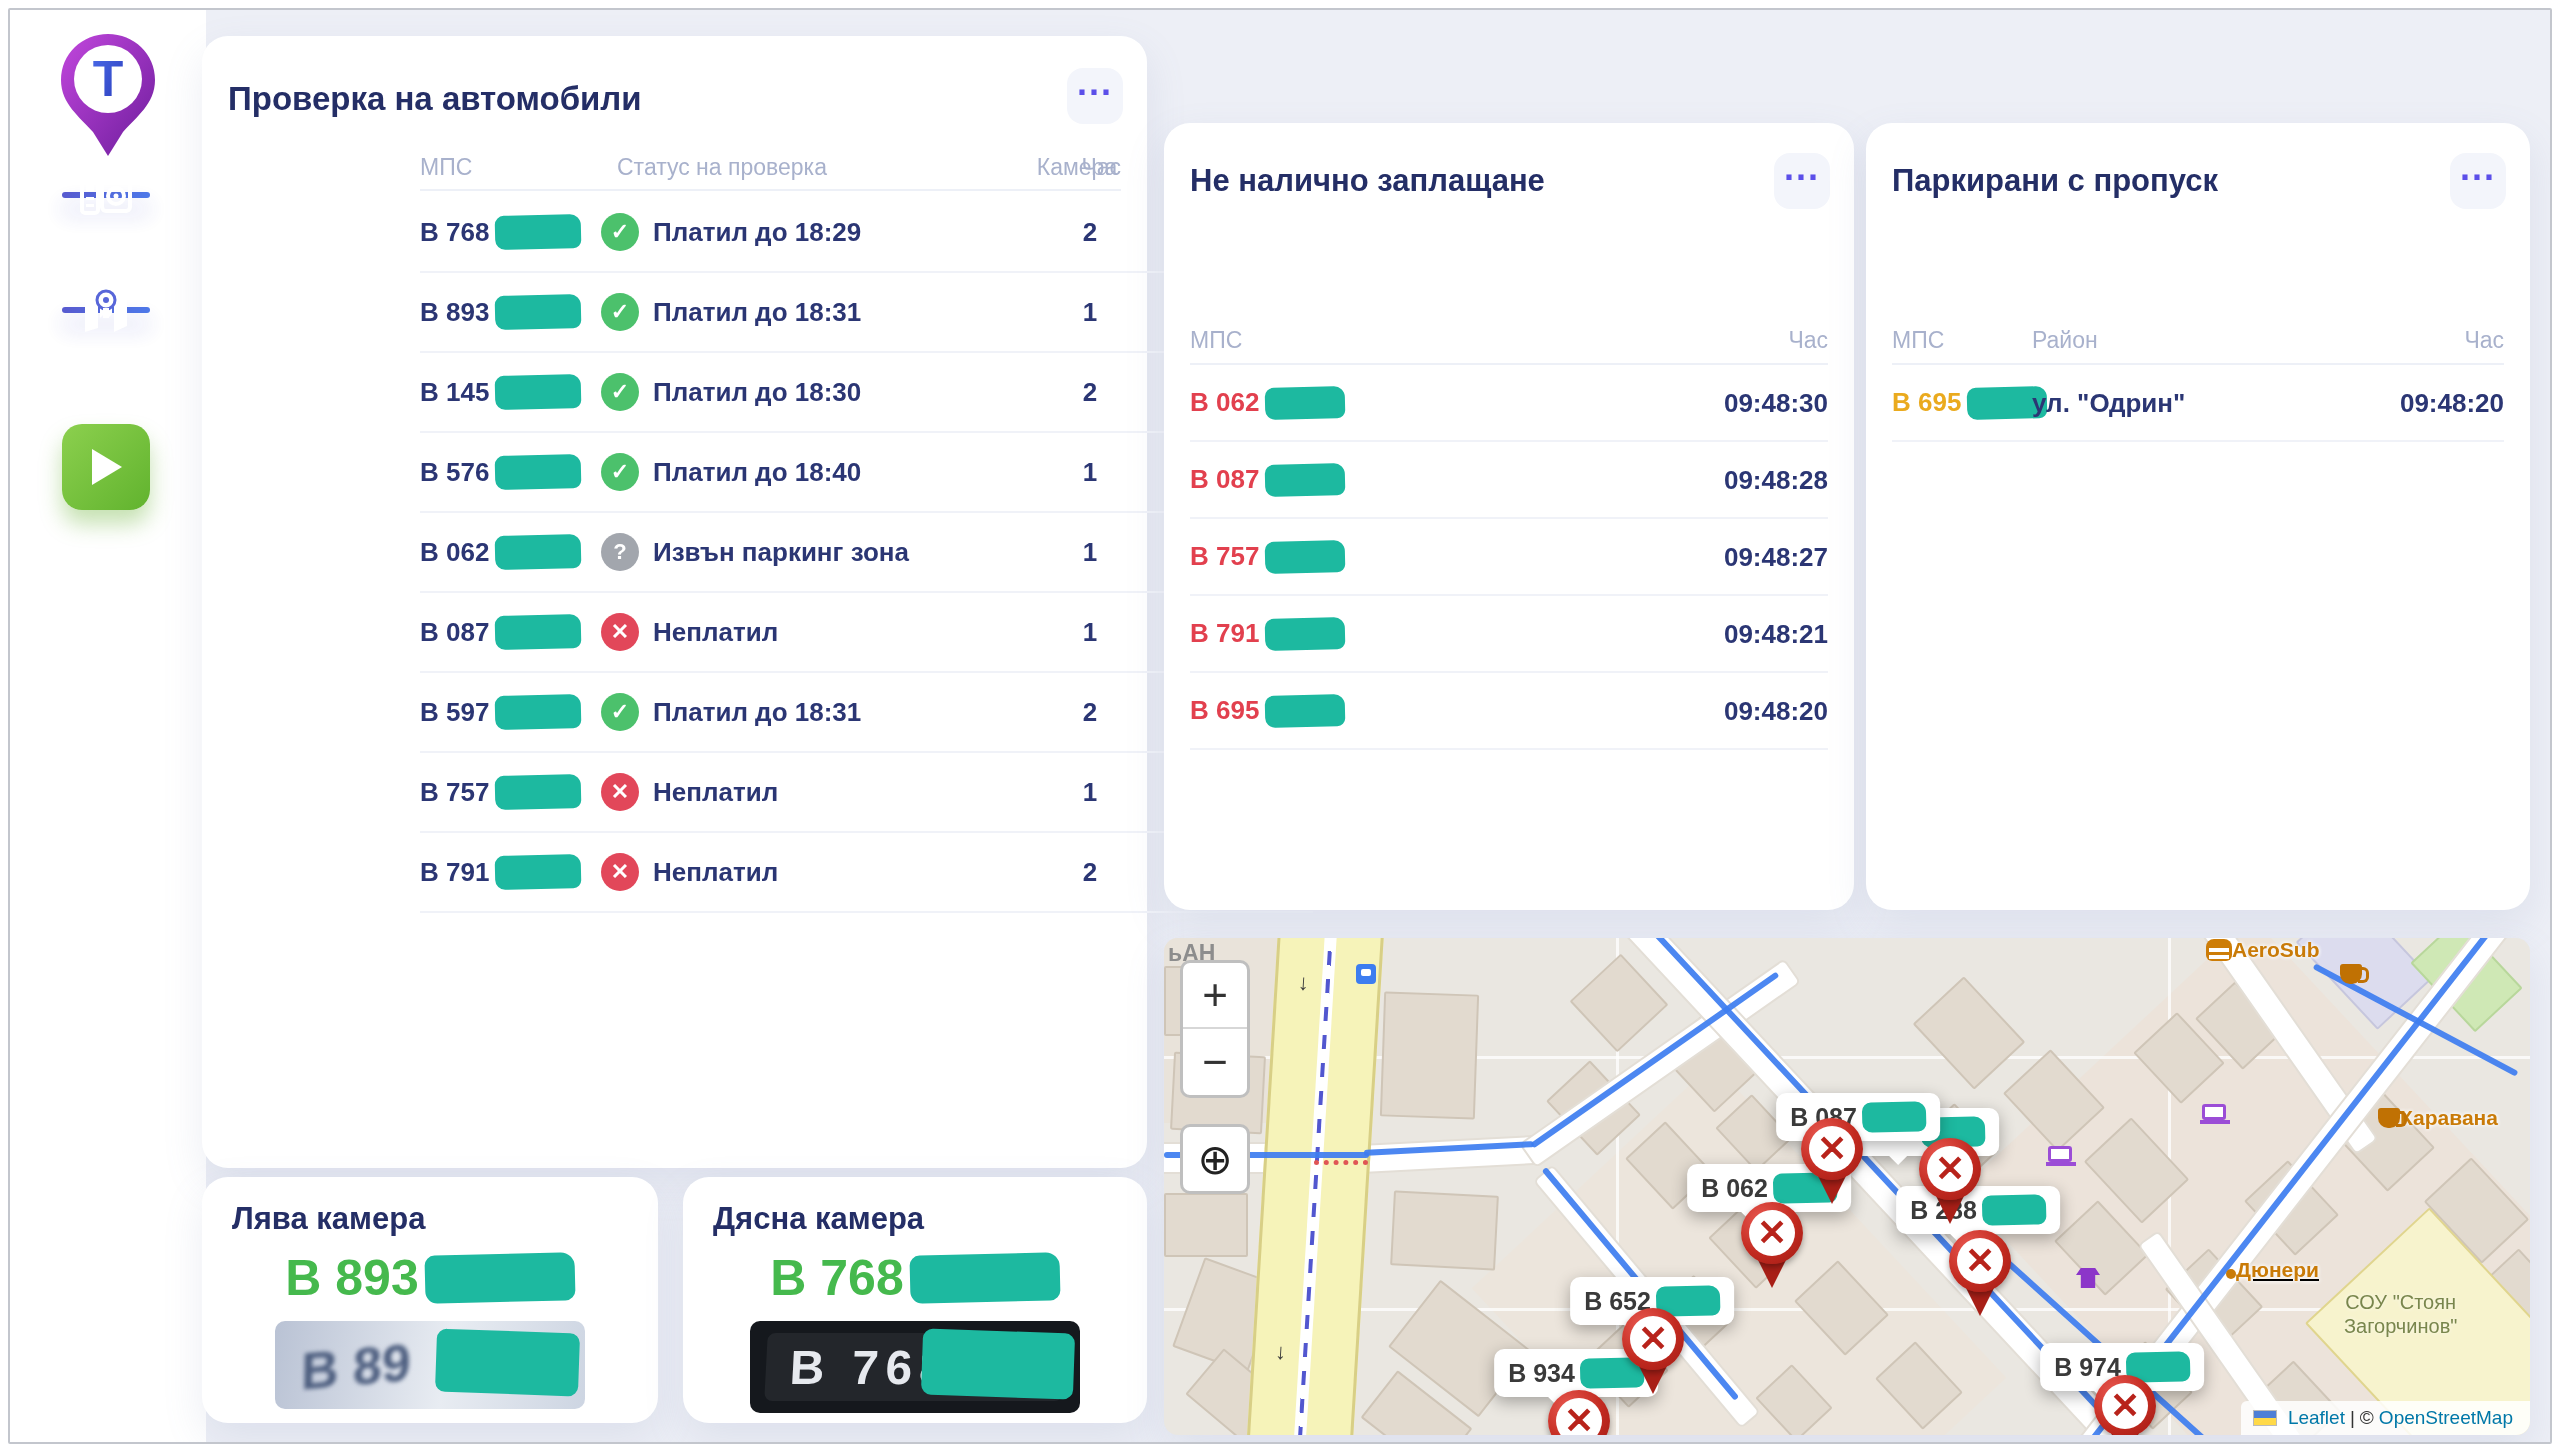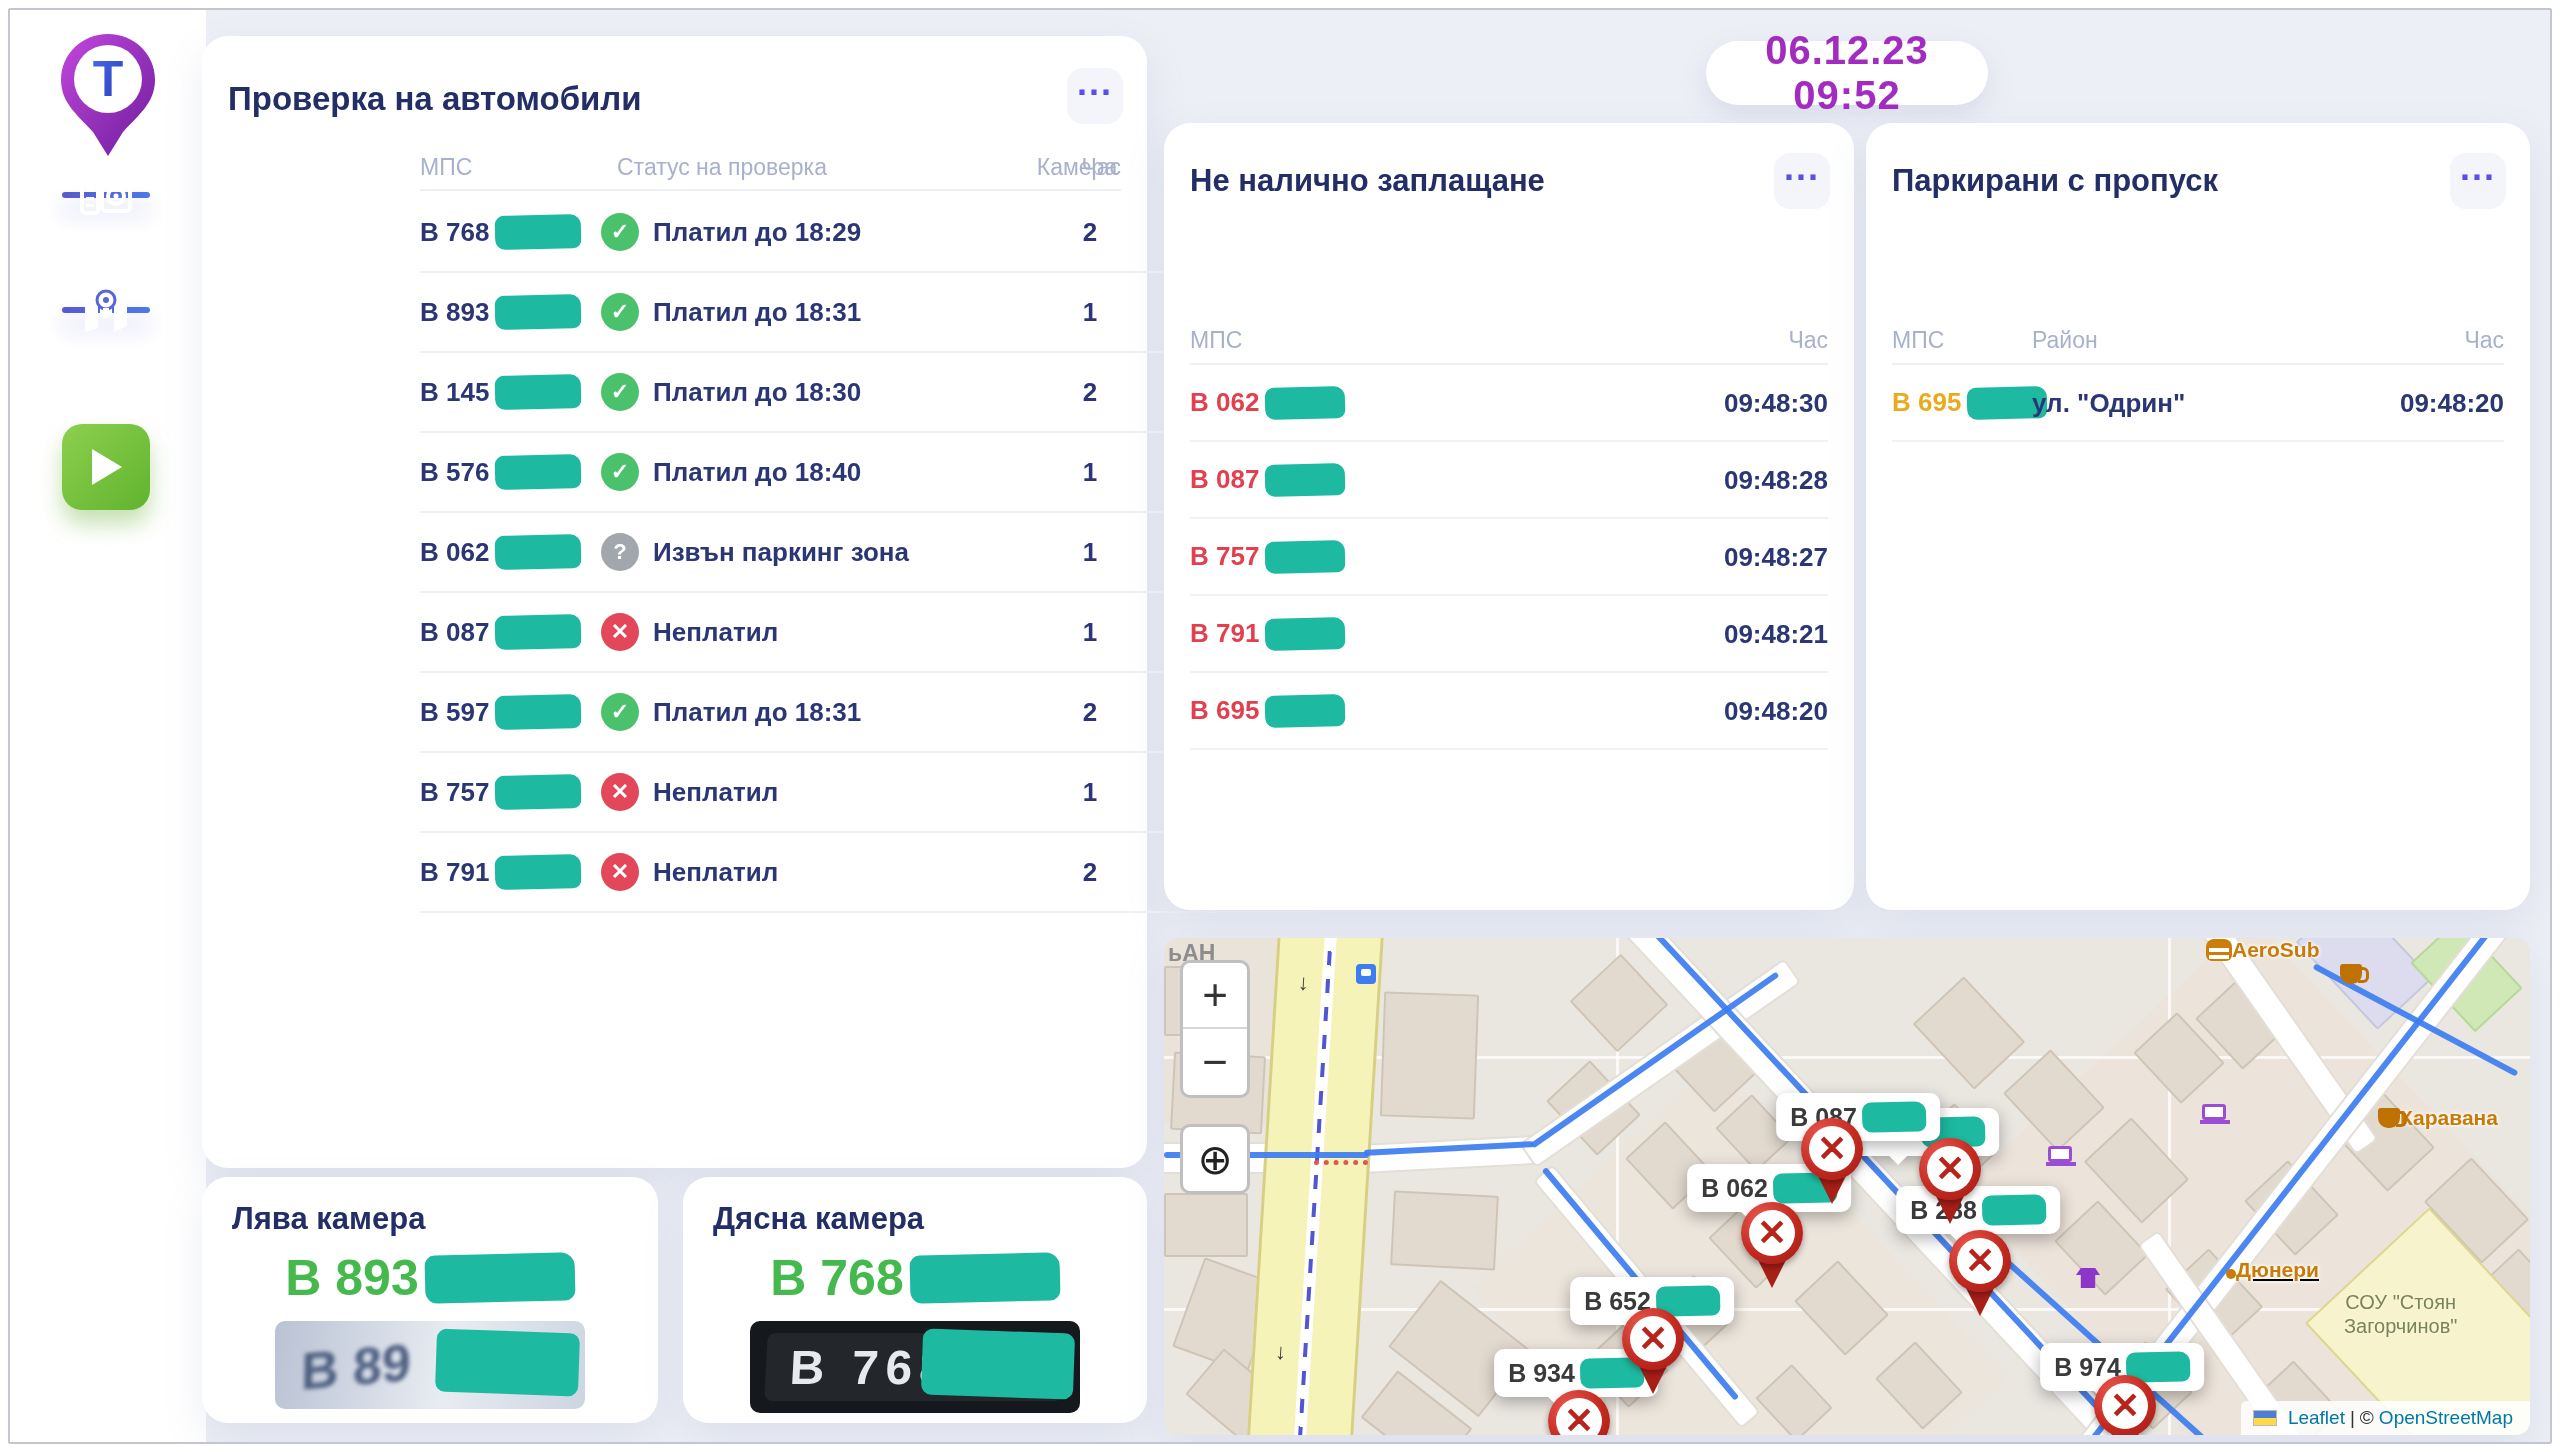--- a/index.html
+++ b/index.html
@@ -309,23 +309,20 @@
           <div class="cell status">
             <span class="sicon"></span>
             <span>Неплатил</span>
           </div>
           <div class="cell cam">2</div>
           <div class="cell time">09:48:21</div>
         </div>
         </div>
   </div>
 
-  <div class="pill white" style="left:1696px;width:282px">
-    <span class="datetime">06.12.23 09:52</span>
-  </div>
 
   <div class="panel" style="left:1154px;top:113px;width:690px;height:787px">
     <div class="panel-title" style="left:26px;top:40px;font-size:31px">Не налично заплащане</div>
     <div class="menu-btn" style="right:24px;top:30px">
       <span>...</span>
         </div>
     <div class="thead" style="left:26px;top:204px">МПС</div>
     <div class="thead" style="right:26px;top:204px">Час</div>
     <div class="sep" style="left:26px;right:26px;top:240px"></div>
     <div class="r-rows" style="left:26px;right:26px;top:242px">

